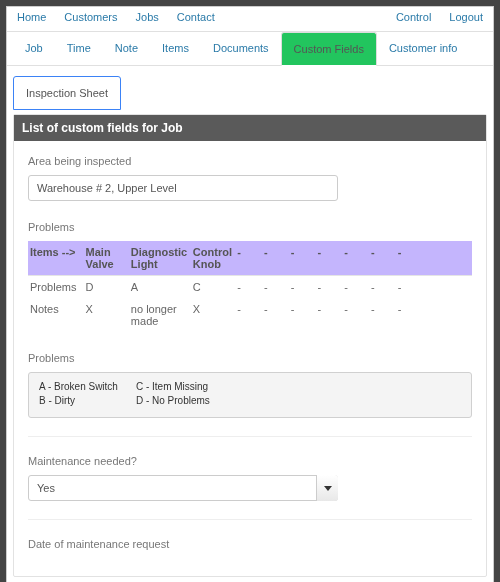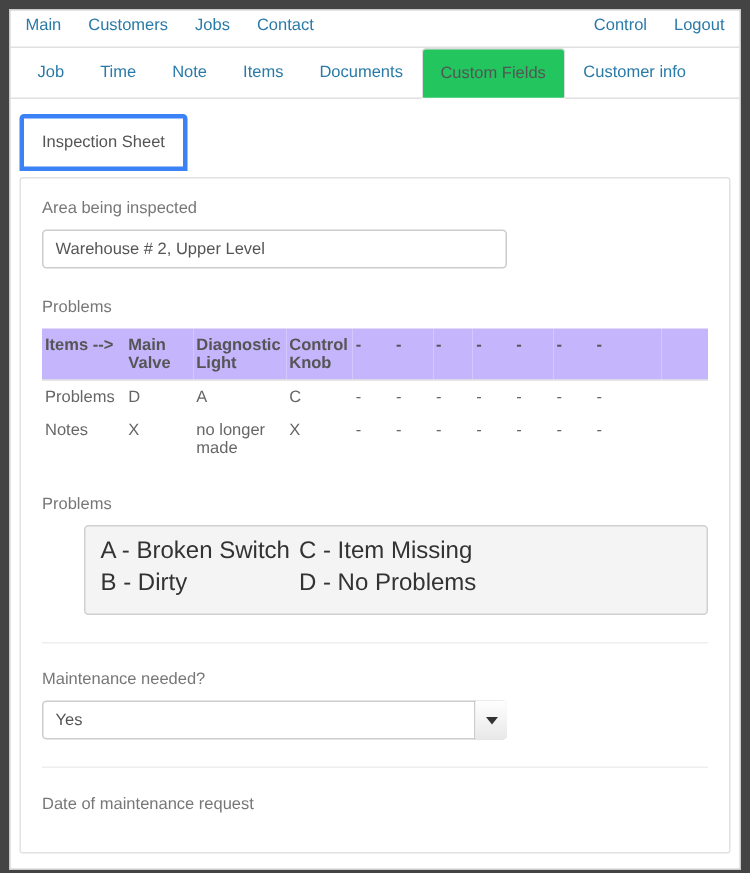--- a/index.html
+++ b/index.html
@@ -6,50 +6,50 @@
   body { font-family: Arial, sans-serif; font-size: 11px; background: #444; padding: 6px; color: #555; }
   .app { background: #fff; border: 1px solid #ccc; width: 488px; min-height: 570px; }
   .topnav { display: flex; justify-content: space-between; padding: 4px 10px 8px 10px; }
   .topnav ul { list-style: none; display: flex; gap: 18px; }
   .topnav a { color: #2a7aa8; text-decoration: none; cursor: pointer; }
   .subnav { border-top: 1px solid #e0e0e0; border-bottom: 1px solid #e0e0e0; padding: 0 6px; }
   .subnav ul { list-style: none; display: flex; }
   .subnav li { padding: 10px 12px; cursor: pointer; color: #2a7aa8; }
   .subnav li.active { border: 1px solid #ddd; border-bottom: 1px solid #fff; margin-bottom: -1px; background: #22c55e; color: #555; border-radius: 3px 3px 0 0; }
   .subtab-wrap { padding: 10px 6px 4px 6px; }
-  .subtab { display: inline-block; border: 3px solid #3b82f6; border-radius: 3px 3px 0 0; padding: 10px 12px; color: #555; background: #fff; cursor: pointer; }
+  .subtab { display: inline-block; border: 1px solid #3b82f6; border-radius: 3px 3px 0 0; padding: 10px 12px; color: #555; background: #fff; cursor: pointer; }
   .panel-outer { border: 1px solid #e2e2e2; margin: 0 6px 10px 6px; border-radius: 2px; }
   .panel-hd { background: #5a5a5a; color: #fff; font-weight: bold; padding: 6px 8px; font-size: 12px; }
   .panel-body { padding: 14px 14px 18px 14px; }
   .field-label { color: #777; margin-bottom: 8px; font-size: 11px; }
   .text-input { width: 310px; border: 1px solid #ccc; border-radius: 3px; padding: 6px 8px; font-size: 11px; color: #555; }
   .section { margin-top: 20px; }
   table.problems { width: 100%; border-collapse: collapse; font-size: 11px; }
   table.problems th, table.problems td { text-align: left; padding: 5px 2px; color: #666; font-weight: normal; vertical-align: top; }
   table.problems thead th { background: #c4b5fd; color: #555; font-weight: bold; border-bottom: 1px solid #e5e5e5; }
   table.problems thead th:first-child { font-weight: bold; }
   .val-row input { width: 100%; border: 1px solid #ccc; border-radius: 3px; padding: 4px 4px; font-size: 10px; color: #888; }
   .val-row td { padding: 3px 2px; }
   .add-btn { background: #1e62b8; color: #fff; border: 1px solid #174f96; border-radius: 3px; padding: 4px 6px; font-size: 10px; cursor: pointer; }
-  .legend-box { border: 1px solid #d0d0d0; background: #f4f4f4; padding: 8px 10px; font-size: 16px; display: flex; gap: 6px; color: #333; border-radius: 3px; margin-left: 28px; }
+  .legend-box { border: 1px solid #d0d0d0; background: #f4f4f4; padding: 8px 10px; font-size: 10px; display: flex; gap: 18px; color: #333; border-radius: 3px; }
   .legend-col div { margin-bottom: 3px; }
   .select-wrap { position: relative; width: 310px; }
   .select-field { width: 310px; border: 1px solid #ccc; border-radius: 3px; padding: 6px 8px; font-size: 11px; color: #555; background: #fff; }
   .select-arrow { position: absolute; right: 0; top: 0; bottom: 0; width: 22px; border-left: 1px solid #ccc; background: linear-gradient(#fff,#e8e8e8); display: flex; align-items: center; justify-content: center; border-radius: 0 3px 3px 0; pointer-events: none; }
   .select-arrow::after { content: ""; border-left: 4px solid transparent; border-right: 4px solid transparent; border-top: 5px solid #333; }
   hr.sep { border: none; border-top: 1px solid #eee; margin: 18px 0; }
 </style>
 </head>
 <body>
 
 <div class="app">
 
   <div class="topnav">
     <ul>
-      <li><a>Main</a></li>
+      <li><a>Home</a></li>
       <li><a>Customers</a></li>
       <li><a>Jobs</a></li>
       <li><a>Contact</a></li>
     </ul>
     <ul>
       <li><a>Control</a></li>
       <li><a>Logout</a></li>
     </ul>
   </div>
 
@@ -63,20 +63,21 @@
       <li class="active">Custom Fields</li>
       <li>Customer info</li>
     </ul>
   </div>
 
   <div class="subtab-wrap">
     <div class="subtab">Inspection Sheet</div>
   </div>
 
   <div class="panel-outer">
+    <div class="panel-hd">List of custom fields for Job</div>
     <div class="panel-body">
 
       <div class="field-label">Area being inspected</div>
       <input class="text-input" value="Warehouse # 2, Upper Level" style="">
 
       <div class="section">
         <div class="field-label">Problems</div>
         <table class="problems">
           <colgroup>
             <col style="width:54px">

